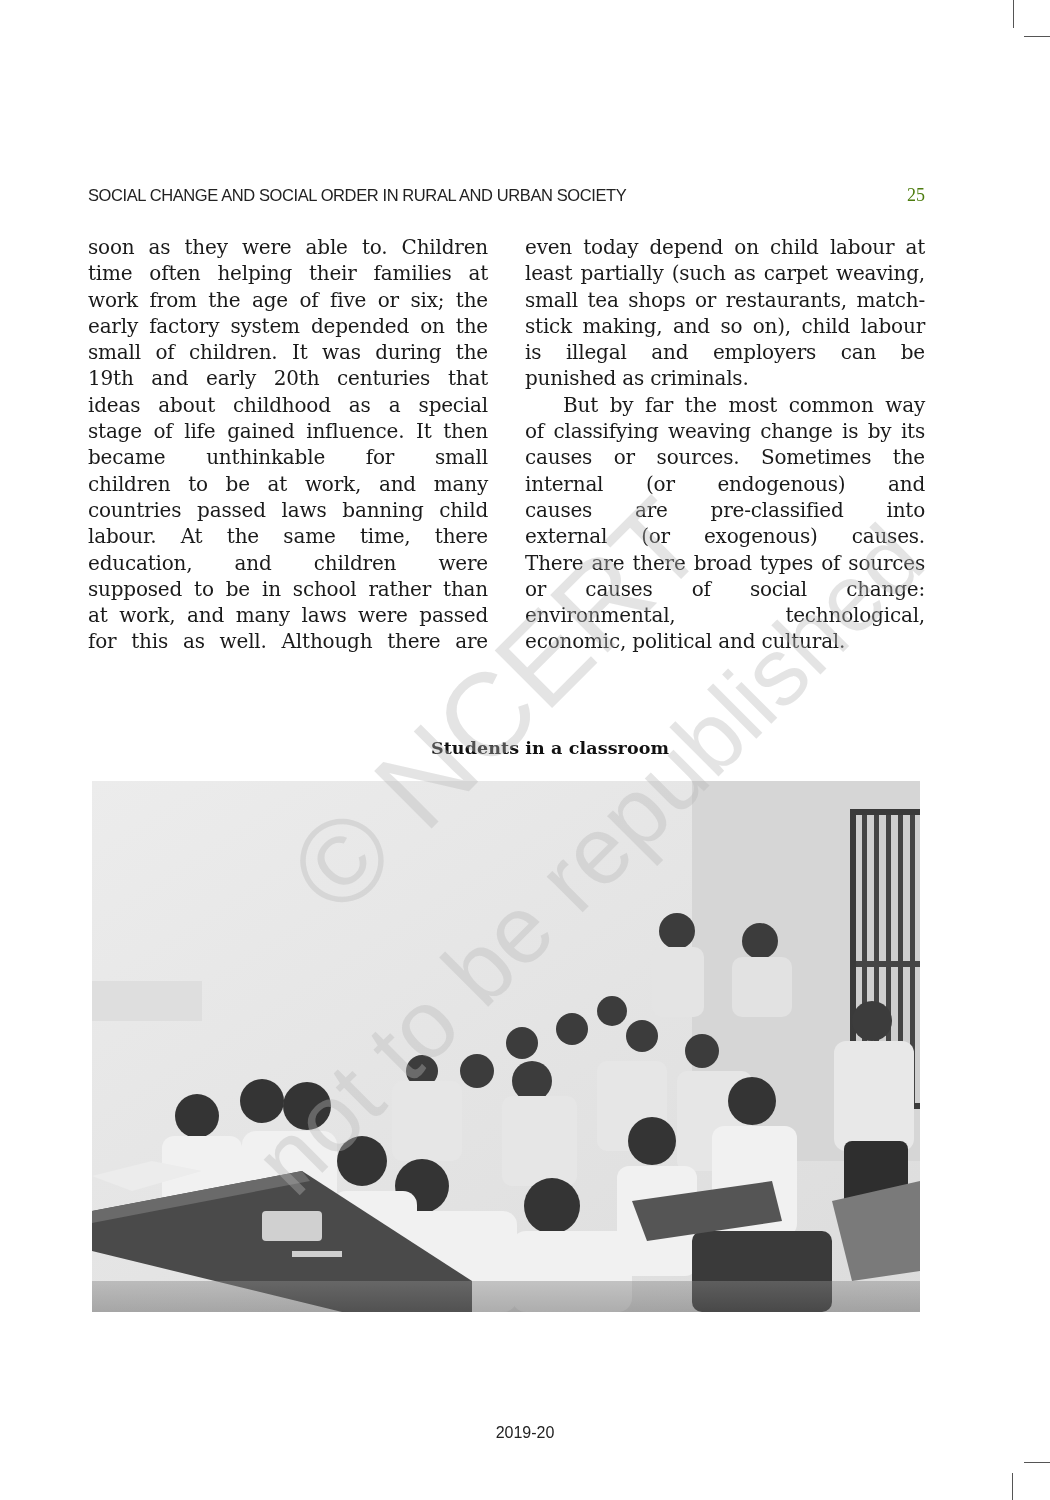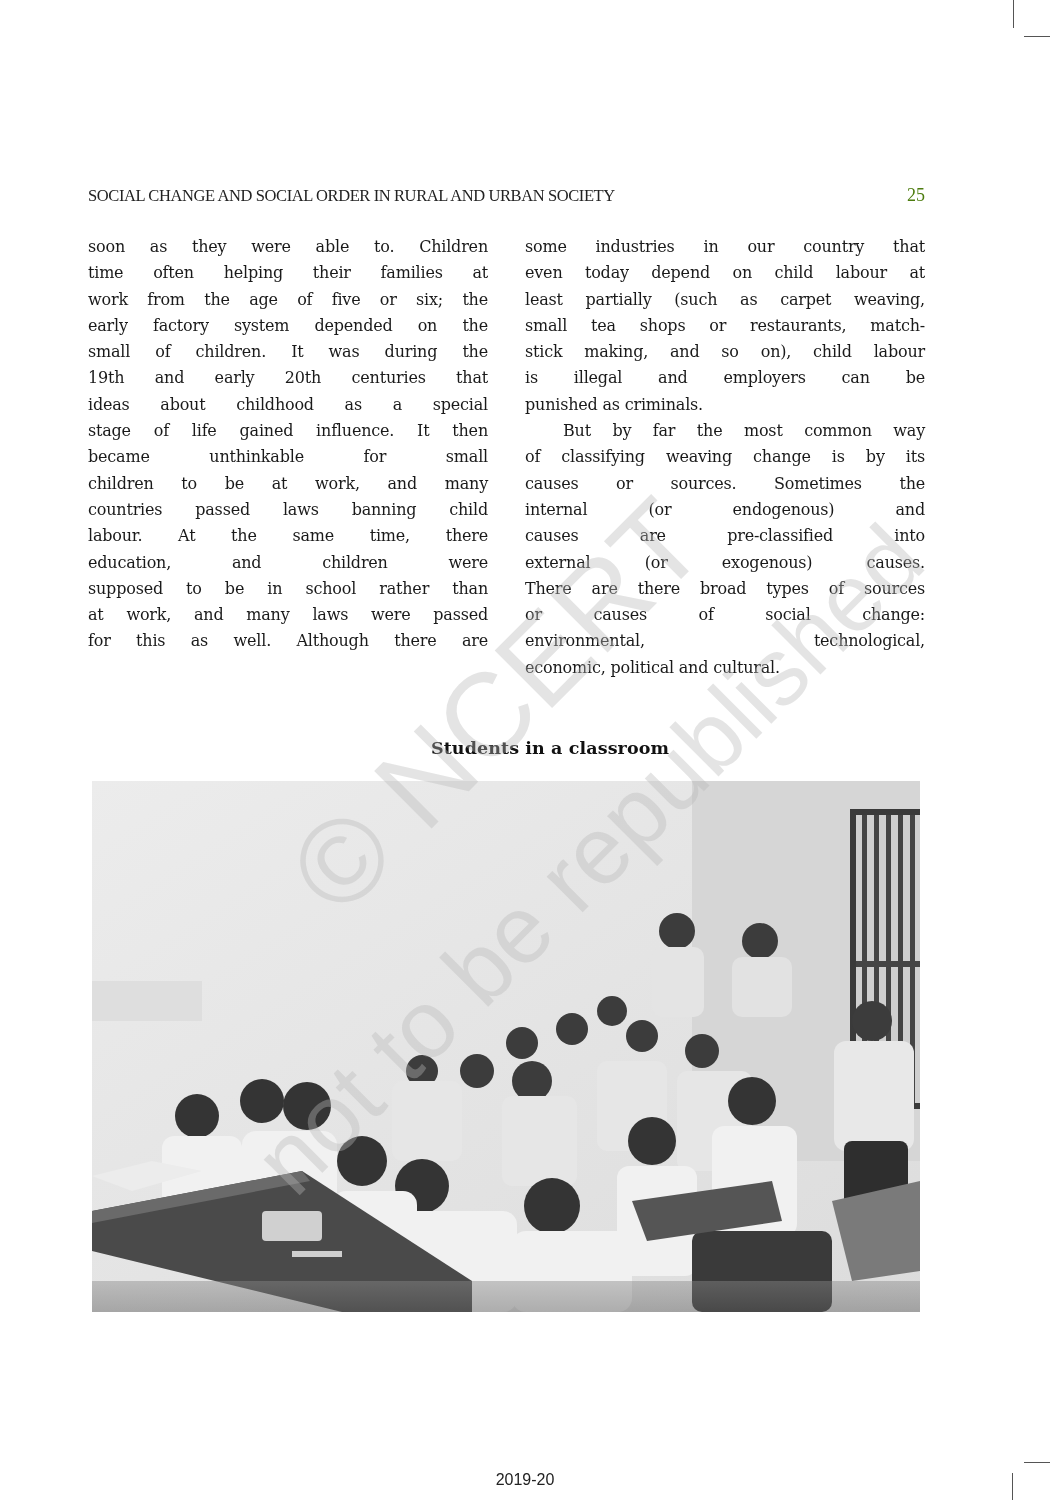--- a/index.html
+++ b/index.html
@@ -7,40 +7,40 @@
 
   
   .crop { position: absolute; background: #555; }
   .crop-top-v { left: 1013px; top: 0; width: 1px; height: 28px; }
   .crop-top-h { left: 1024px; top: 36px; width: 26px; height: 1px; }
   .crop-bot-h { left: 1024px; top: 1462px; width: 26px; height: 1px; }
   .crop-bot-v { left: 1012px; top: 1473px; width: 1px; height: 27px; }
 
   
   .running-header { position: absolute; left: 88px; top: 184px; width: 840px; height: 24px; }
-  .running-header .title { position: absolute; left: 0; top: 2px; font-family: Liberation Serif, serif; font-size: 16.5px; letter-spacing: -0.4px; color: #222; white-space: nowrap; }
+  .running-header .title { position: absolute; left: 0; top: 2px; font-family: Liberation Sans, sans-serif; font-size: 16.5px; letter-spacing: -0.4px; color: #222; white-space: nowrap; }
   .running-header .pageno { position: absolute; right: 3px; top: 1px; font-family: "Liberation Serif", serif; font-size: 18px; color: #4d7c0f; }
 
   
-  .column { position: absolute; top: 234px; width: 400px; font-size: 16px; line-height: 26.3px; text-align: justify; text-align-last: left; letter-spacing: -0.2px; }
+  .column { position: absolute; top: 234px; width: 400px; font-size: 20px; line-height: 26.3px; text-align: justify; text-align-last: left; letter-spacing: -0.2px; }
   .col-left { left: 88px; }
   .col-right { left: 525px; }
   .line { display: block; white-space: nowrap; text-align: justify; text-align-last: justify; }
   .line.last { text-align-last: left; }
   .indent { padding-left: 38px; }
 
   
   .caption { position: absolute; left: 0; width: 1014px; top: 738px; text-align: center; font-family: "DejaVu Serif", serif; font-weight: bold; font-size: 17.5px; letter-spacing: 0.1px; color: #111; margin-left: 43px; }
 
   
   .photo { position: absolute; left: 92px; top: 781px; width: 828px; height: 531px; overflow: hidden; background: #e9e9e9; }
   .photo svg { display: block; }
 
   
-  .footer-year { position: absolute; left: 0; width: 1050px; top: 1471px; text-align: center; font-family: "Liberation Sans", sans-serif; font-size: 16px; color: #222; }
+  .footer-year { position: absolute; left: 0; width: 1050px; top: 1424px; text-align: center; font-family: "Liberation Sans", sans-serif; font-size: 16px; color: #222; }
 
   
   .watermark { position: absolute; left: 0; top: 0; width: 1050px; height: 1500px; pointer-events: none; }
   .watermark text { font-family: "Liberation Sans", sans-serif; fill: #b8b8b8; fill-opacity: 0.38; }
 </style>
 </head>
 <body>
 
 <div class="crop crop-top-v"></div>
 <div class="crop crop-top-h"></div>
@@ -66,21 +66,20 @@
   <span class="line">countries passed laws banning child</span>
   <span class="line">labour.  At the same time, there</span>
   <span class="line">education, and children were</span>
   <span class="line">supposed to be in school rather than</span>
   <span class="line">at work, and many laws were passed</span>
   <span class="line">for this as well.  Although there are</span>
 </div>
 
 <div class="column col-right">
   <div>
-    <span class="line">some industries in our country that</span>
     <span class="line">even today depend on child labour at</span>
     <span class="line">least partially (such as carpet weaving,</span>
     <span class="line">small tea shops or restaurants, match-</span>
     <span class="line">stick making, and so on), child labour</span>
     <span class="line">is illegal and employers can be</span>
     <span class="line last">punished as criminals.</span>
   </div>
   <div>
     <span class="line indent">But by far the most common way</span>
     <span class="line">of classifying weaving change is by its</span>

